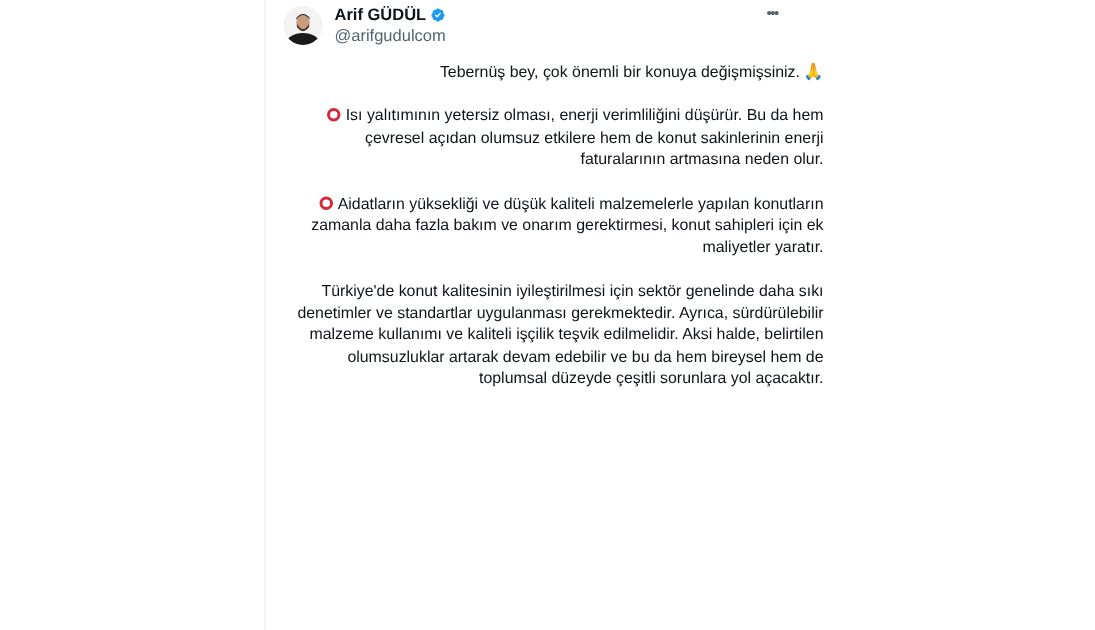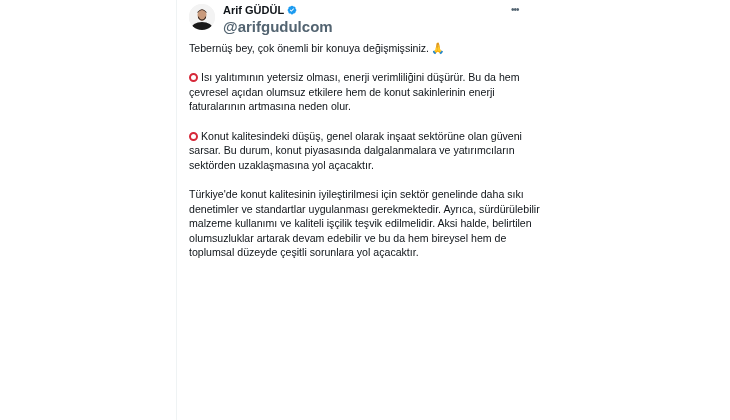--- a/index.html
+++ b/index.html
@@ -57,23 +57,22 @@
     }
     .verified-icon {
       width: 10px;
       height: 10px;
       display: inline-block;
     }
     .author-handle {
       position: absolute;
       left: 34px;
       top: 16px;
-      font-size: 15px;
+      font-size: 11px;
       color: #536471;
-      font-weight: bold;
     }
     .more-icon {
       position: absolute;
       left: 322px;
       top: 4px;
       font-size: 10px;
       letter-spacing: -1px;
       color: #536471;
       cursor: pointer;
       line-height: 8px;
@@ -83,20 +82,21 @@
       left: 12px;
       top: 41px;
       width: 360px;
       font-size: 10.6px;
       line-height: 14.6px;
       color: #0f1419;
     }
     .para {
       margin: 0 0 14.6px 0;
       white-space: normal;
+      text-align: right;
     }
     .para-intro { margin-bottom: 14.6px; }
     .ring-icon {
       display: inline-block;
       width: 9px;
       height: 9px;
       border: 2px solid #d62839;
       border-radius: 50%;
       box-sizing: border-box;
       vertical-align: -1px;
@@ -133,19 +133,19 @@
     <div class="author-handle">@arifgudulcom</div>
     <div class="more-icon">•••</div>
   </div>
 
   <div class="tweet-body">
     <p class="para para-intro"><span>Tebernüş bey, çok önemli bir konuya değişmişsiniz.</span><span class="pray-icon">🙏</span></p>
 
 
     <p class="para"><span class="ring-icon"></span><span>Isı yalıtımının yetersiz olması, enerji verimliliğini düşürür. Bu da hem çevresel açıdan olumsuz etkilere hem de konut sakinlerinin enerji faturalarının artmasına neden olur.</span></p>
 
+    <p class="para"><span class="ring-icon"></span><span>Aidatların yüksekliği ve düşük kaliteli malzemelerle yapılan konutların zamanla daha fazla bakım ve onarım gerektirmesi, konut sahipleri için ek maliyetler yaratır.</span></p>
 
 
-    <p class="para"><span class="ring-icon"></span><span>Konut kalitesindeki düşüş, genel olarak inşaat sektörüne olan güveni sarsar. Bu durum, konut piyasasında dalgalanmalara ve yatırımcıların sektörden uzaklaşmasına yol açacaktır.</span></p>
 
     <p class="para">Türkiye'de konut kalitesinin iyileştirilmesi için sektör genelinde daha sıkı denetimler ve standartlar uygulanması gerekmektedir. Ayrıca, sürdürülebilir malzeme kullanımı ve kaliteli işçilik teşvik edilmelidir. Aksi halde, belirtilen olumsuzluklar artarak devam edebilir ve bu da hem bireysel hem de toplumsal düzeyde çeşitli sorunlara yol açacaktır.</p>
   </div>
 </div>
 
 </body></html>

